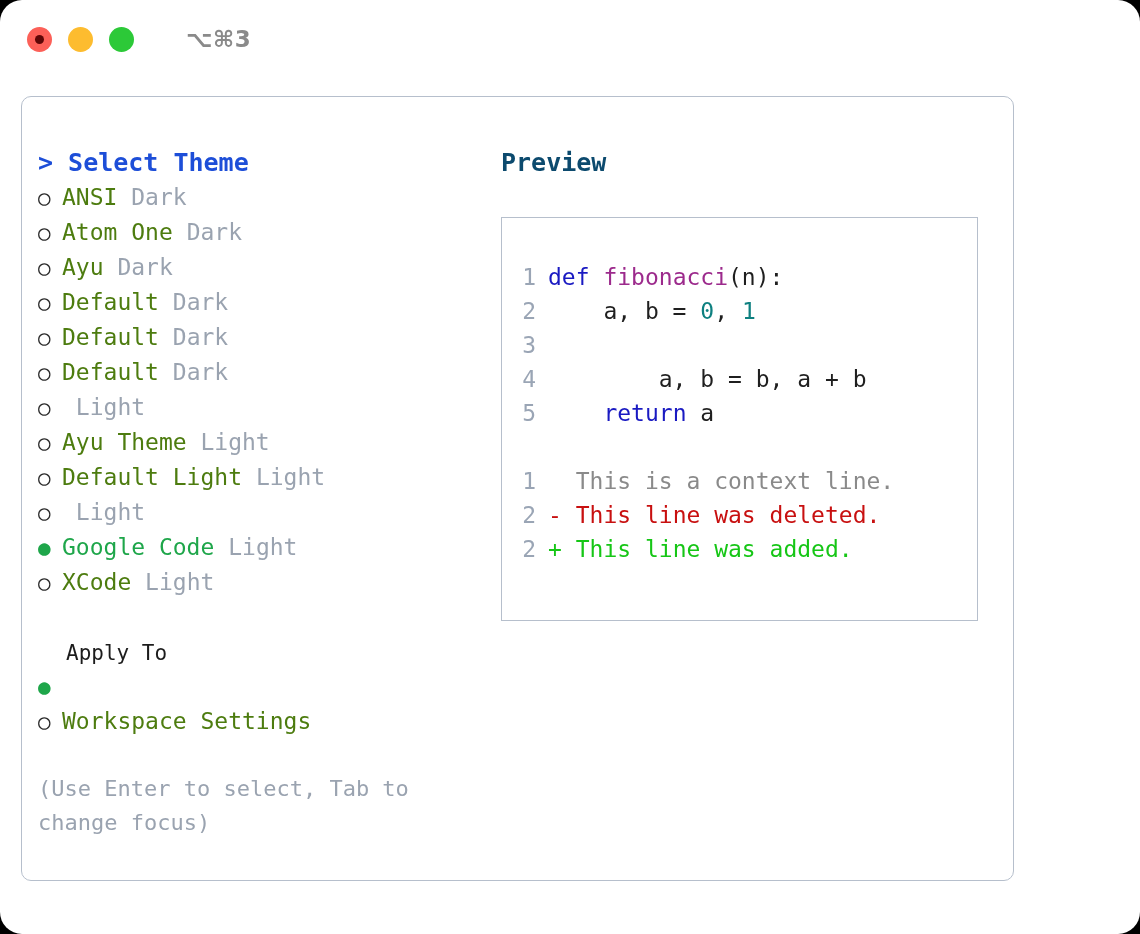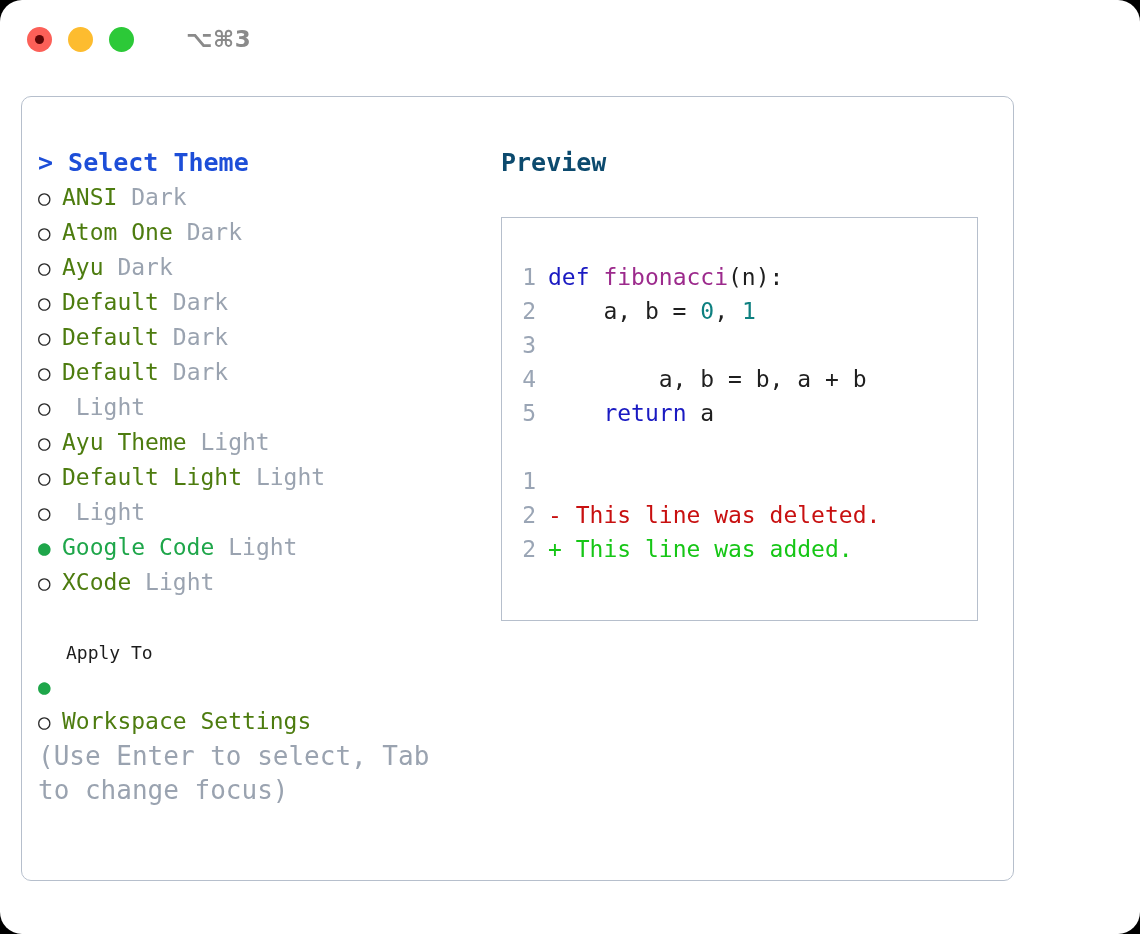--- a/index.html
+++ b/index.html
@@ -121,29 +121,30 @@
     font-size: 21px;
   }
   .marker.sel { color: #1ea64a; }
   .theme-name { color: #4d7c0f; }
   .theme-row.selected .theme-name { color: #1ea64a; }
   .theme-variant { color: #9aa3b0; }
 
   .section-gap { height: 36px; }
 
   .apply-heading {
-    font-size: 18px;
+    font-size: 21px;
     color: #1c1c1c;
     line-height: 34px;
     padding-left: 28px;
     white-space: pre;
   }
 
   .hint {
-    font-size: 26px;
+    margin-top: 33px;
+    font-size: 22px;
     color: #9aa3b0;
     line-height: 34px;
     width: 410px;
     white-space: pre-wrap;
   }
 
   
   .right-col {
     position: absolute;
     left: 479px;
@@ -241,21 +242,21 @@
         <div class="preview-panel">
           <div id="code-block">
               <div class="code-line"><span class="lineno">1</span><span class="code-text"><span class="tok-kw">def </span><span class="tok-fn">fibonacci</span><span class="tok-plain">(n):</span></span></div>
               <div class="code-line"><span class="lineno">2</span><span class="code-text"><span class="tok-plain">    a, b = </span><span class="tok-num">0</span><span class="tok-plain">, </span><span class="tok-num">1</span></span></div>
               <div class="code-line"><span class="lineno">3</span></div>
               <div class="code-line"><span class="lineno">4</span><span class="code-text"><span class="tok-plain">        a, b = b, a + b</span></span></div>
               <div class="code-line"><span class="lineno">5</span><span class="code-text"><span class="tok-plain">    </span><span class="tok-kw">return</span><span class="tok-plain"> a</span></span></div>
             </div>
           <div class="diff-gap"></div>
           <div id="diff-block">
-              <div class="code-line"><span class="lineno">1</span><span class="diff-ctx">  </span></div>
+              <div class="code-line"><span class="lineno">1</span><span class="diff-ctx">  </span><span class="diff-ctx">This is a context line.</span></div>
               <div class="code-line"><span class="lineno">2</span><span class="diff-del">- </span><span class="diff-del">This line was deleted.</span></div>
               <div class="code-line"><span class="lineno">2</span><span class="diff-add">+ </span><span class="diff-add">This line was added.</span></div>
             </div>
         </div>
       </div>
 
     </div>
   </div>
 </div>
 

